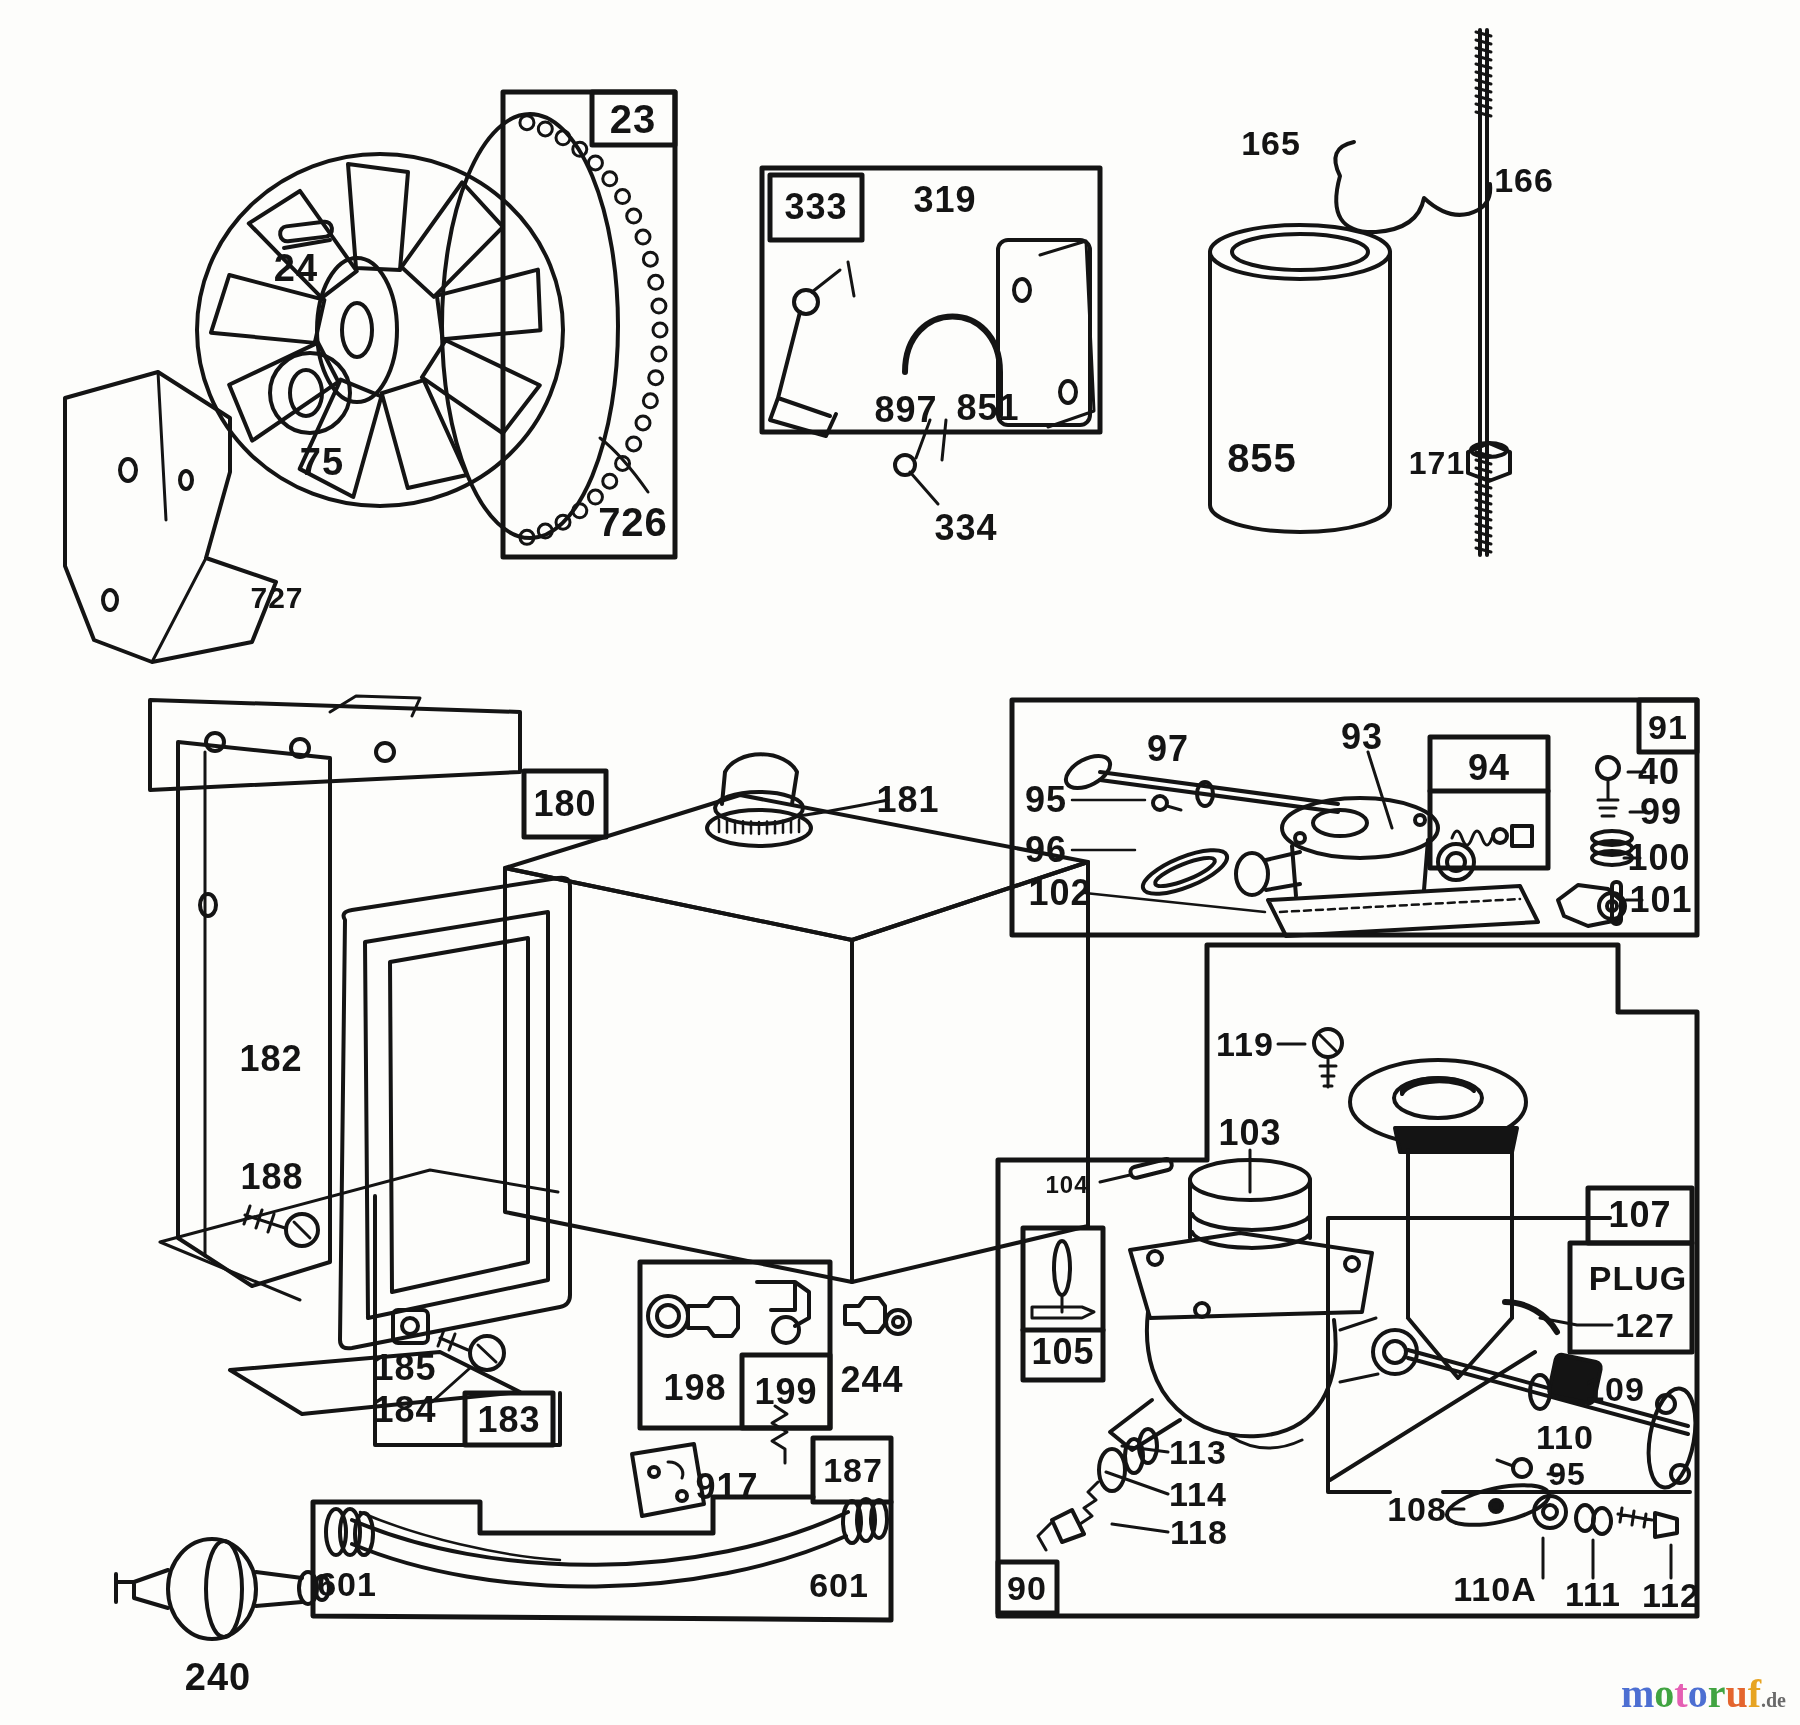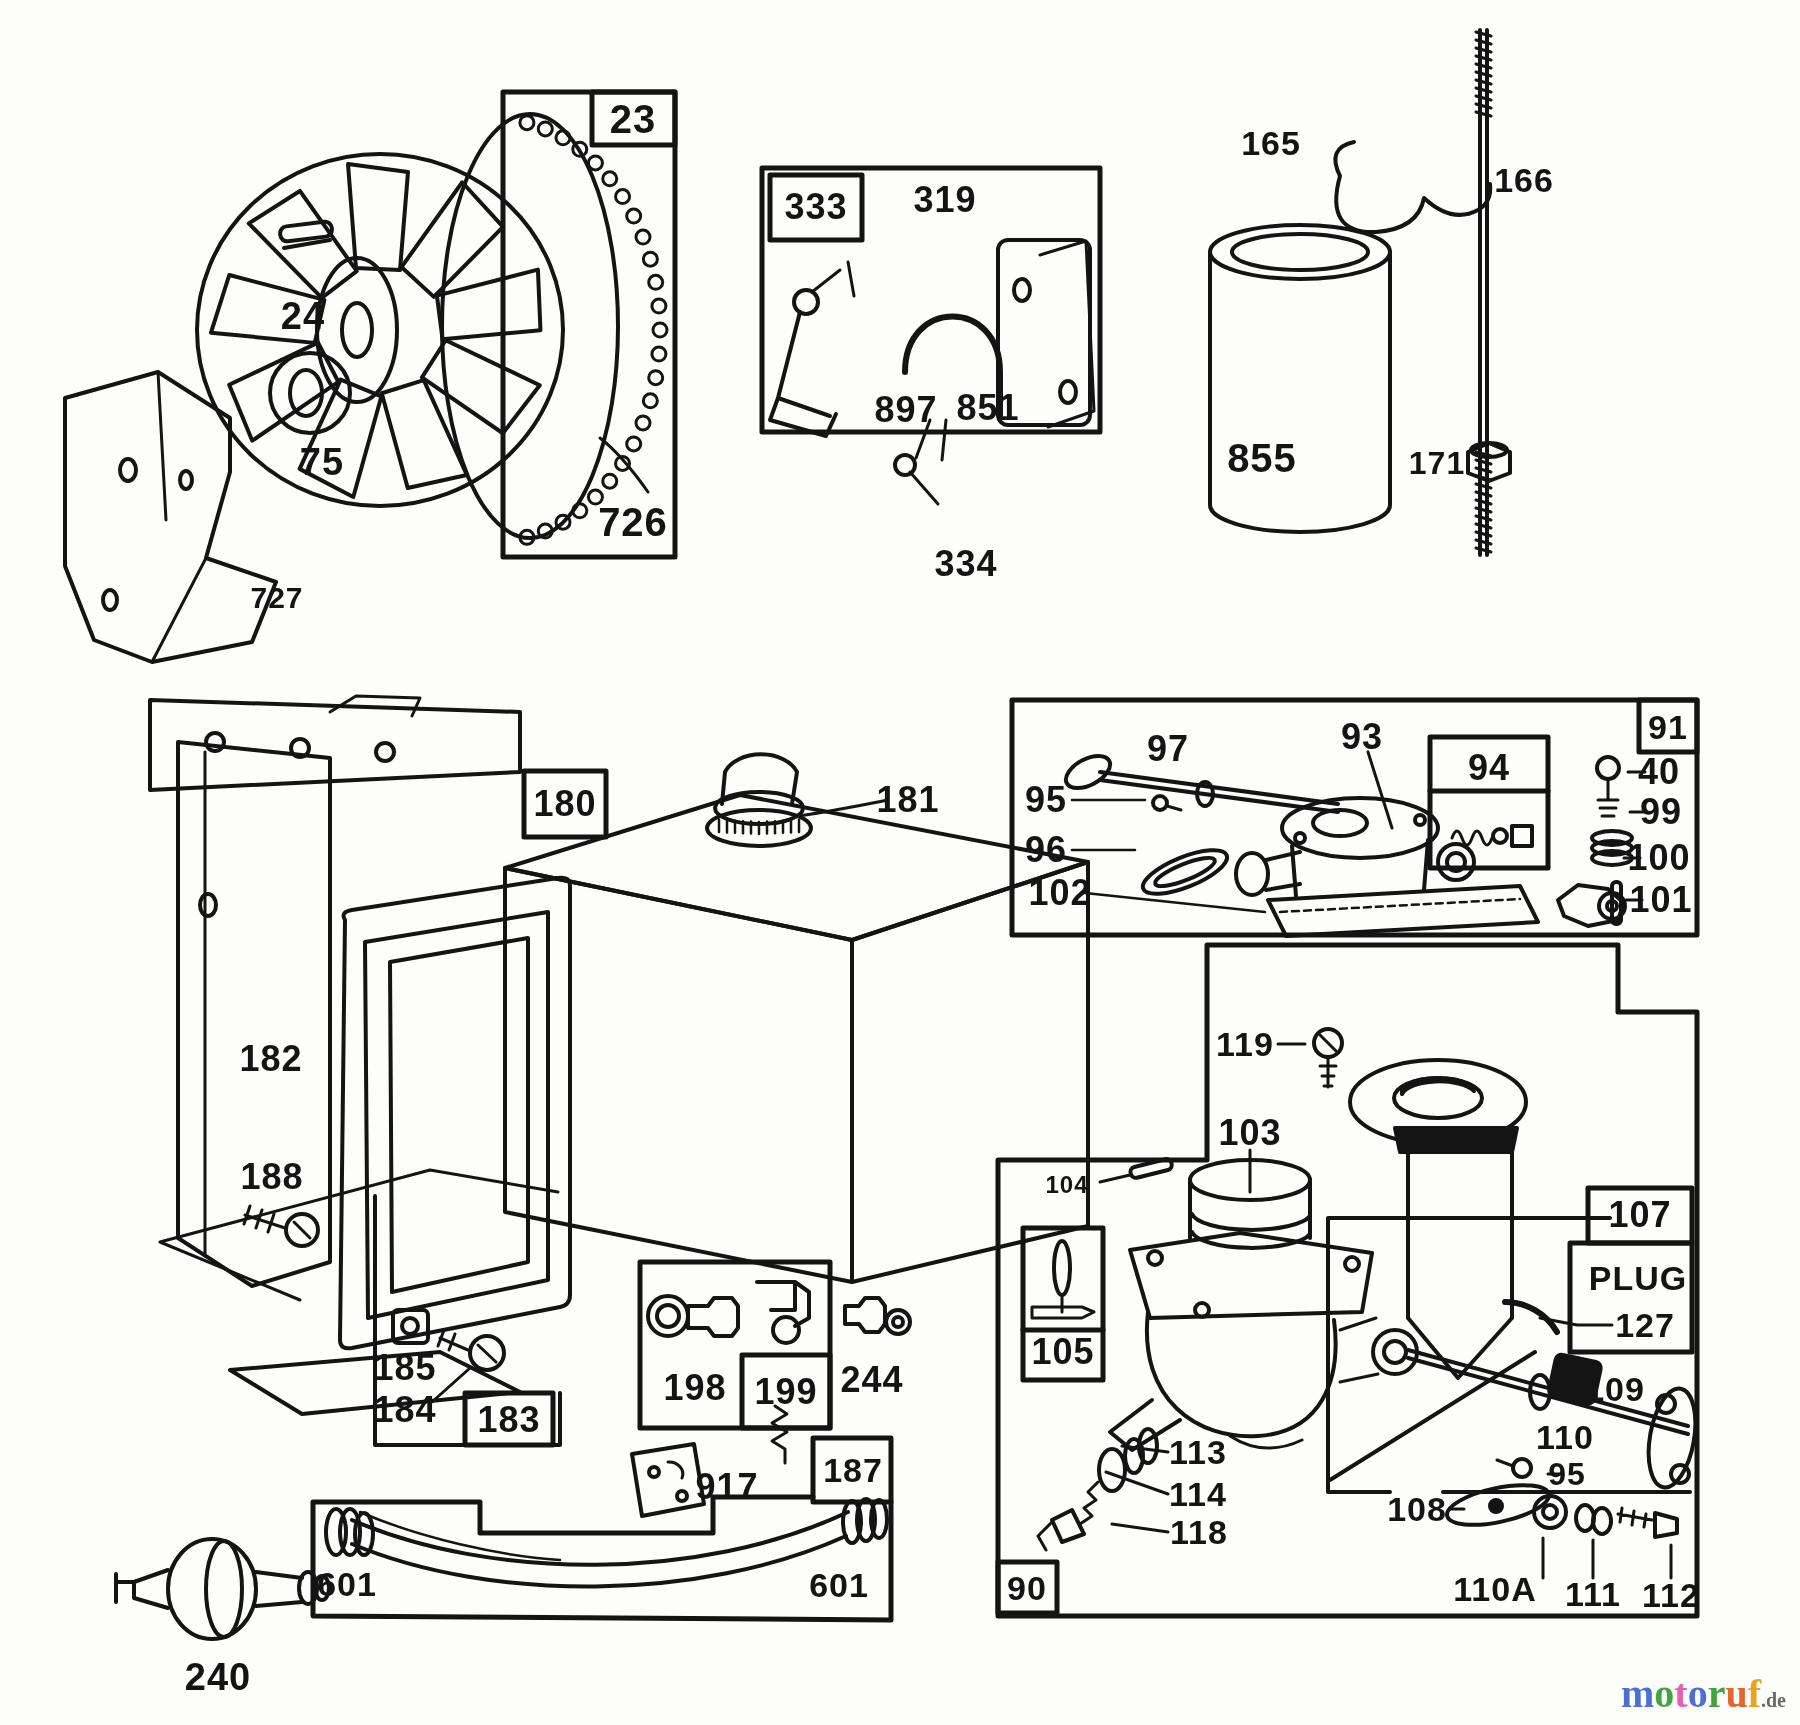--- a/index.html
+++ b/index.html
@@ -339,29 +339,29 @@
     <path d="M1652,1520 l-34,-6 M1622,1508 l-2,14 M1634,1511 l-2,14 M1646,1514 l-2,13" stroke-width="3"></path>
     <path d="M1543,1578 V1538 M1593,1578 V1540 M1671,1578 V1545" stroke-width="3"></path>
     <path d="M1577,1325 H1612 M1577,1325 L1540,1318" stroke-width="3"></path>
     <path d="M1505,1302 a60,60 0 0 1 52,30" stroke-width="6"></path>
   </g>
 </svg>
 
 
 <div id="labels-layer" style="position:absolute;left:0;top:0;width:100%;height:100%;">
       <div class="lbl" style="left: 633px; top: 119px; font-size: 40px;">23</div>
-      <div class="lbl" style="left: 303px; top: 268px; font-size: 38px; margin-top: 48px;">24</div>
+      <div class="lbl" style="left: 296px; top: 268px; font-size: 38px;">24</div>
       <div class="lbl" style="left: 322px; top: 462px; font-size: 38px;">75</div>
       <div class="lbl" style="left: 277px; top: 570px; font-size: 30px; margin-top: 28px;">727</div>
       <div class="lbl" style="left: 633px; top: 522px; font-size: 40px;">726</div>
       <div class="lbl" style="left: 816px; top: 207px; font-size: 36px;">333</div>
       <div class="lbl" style="left: 945px; top: 200px; font-size: 36px;">319</div>
       <div class="lbl" style="left: 906px; top: 410px; font-size: 36px;">897</div>
       <div class="lbl" style="left: 988px; top: 408px; font-size: 36px;">851</div>
-      <div class="lbl" style="left: 966px; top: 528px; font-size: 36px; margin-top: 36px;">334</div>
+      <div class="lbl" style="left: 966px; top: 528px; font-size: 36px;">334</div>
       <div class="lbl" style="left: 1271px; top: 143px; font-size: 34px;">165</div>
       <div class="lbl" style="left: 1262px; top: 458px; font-size: 40px;">855</div>
       <div class="lbl" style="left: 1524px; top: 180px; font-size: 34px;">166</div>
       <div class="lbl" style="left: 1437px; top: 463px; font-size: 32px;">171</div>
       <div class="lbl" style="left: 1668px; top: 727px; font-size: 34px;">91</div>
       <div class="lbl" style="left: 1168px; top: 749px; font-size: 36px;">97</div>
       <div class="lbl" style="left: 1362px; top: 737px; font-size: 36px;">93</div>
       <div class="lbl" style="left: 1489px; top: 768px; font-size: 36px;">94</div>
       <div class="lbl" style="left: 1046px; top: 800px; font-size: 36px;">95</div>
       <div class="lbl" style="left: 1046px; top: 850px; font-size: 36px;">96</div>

